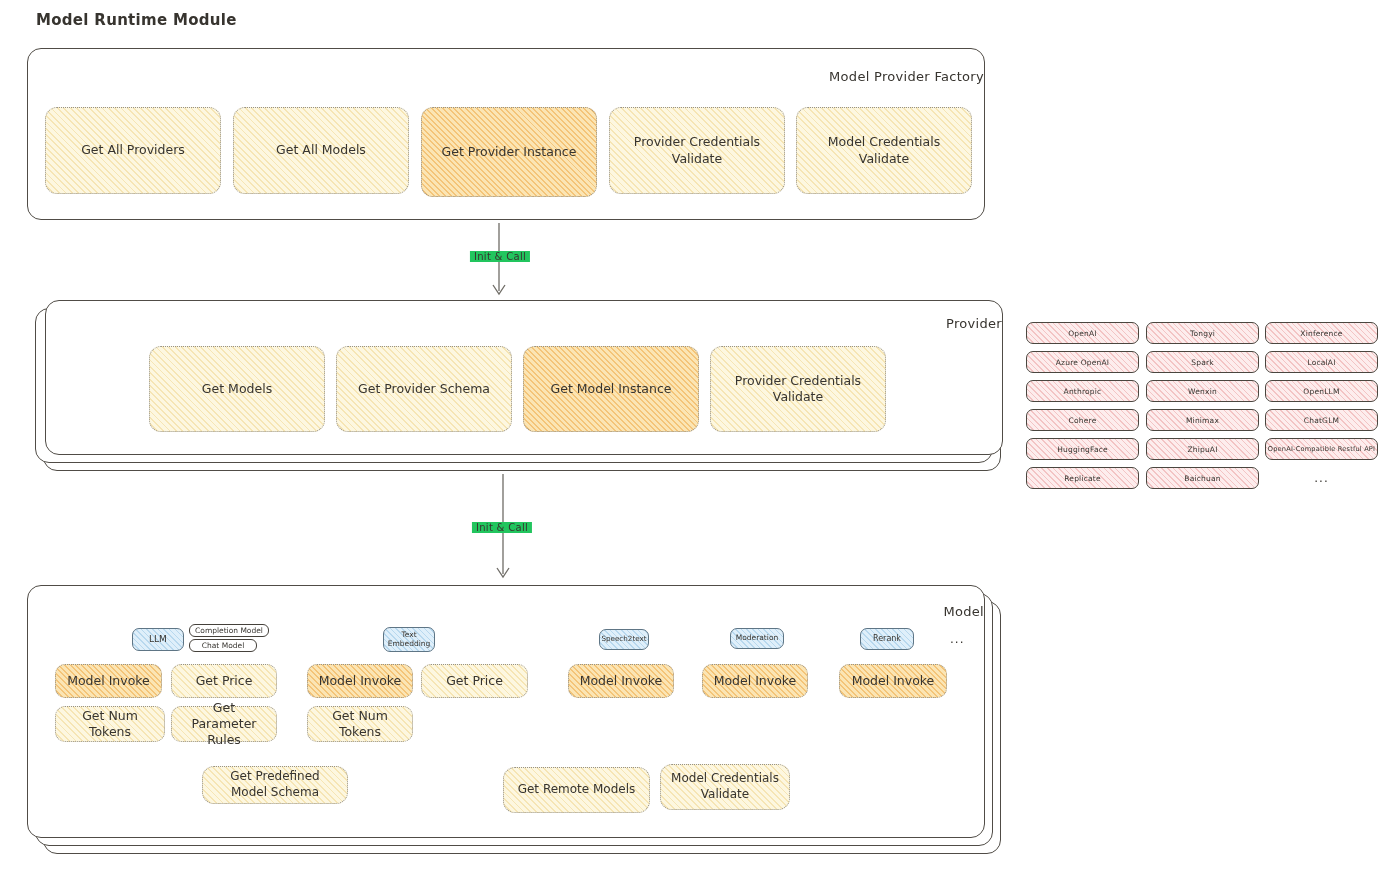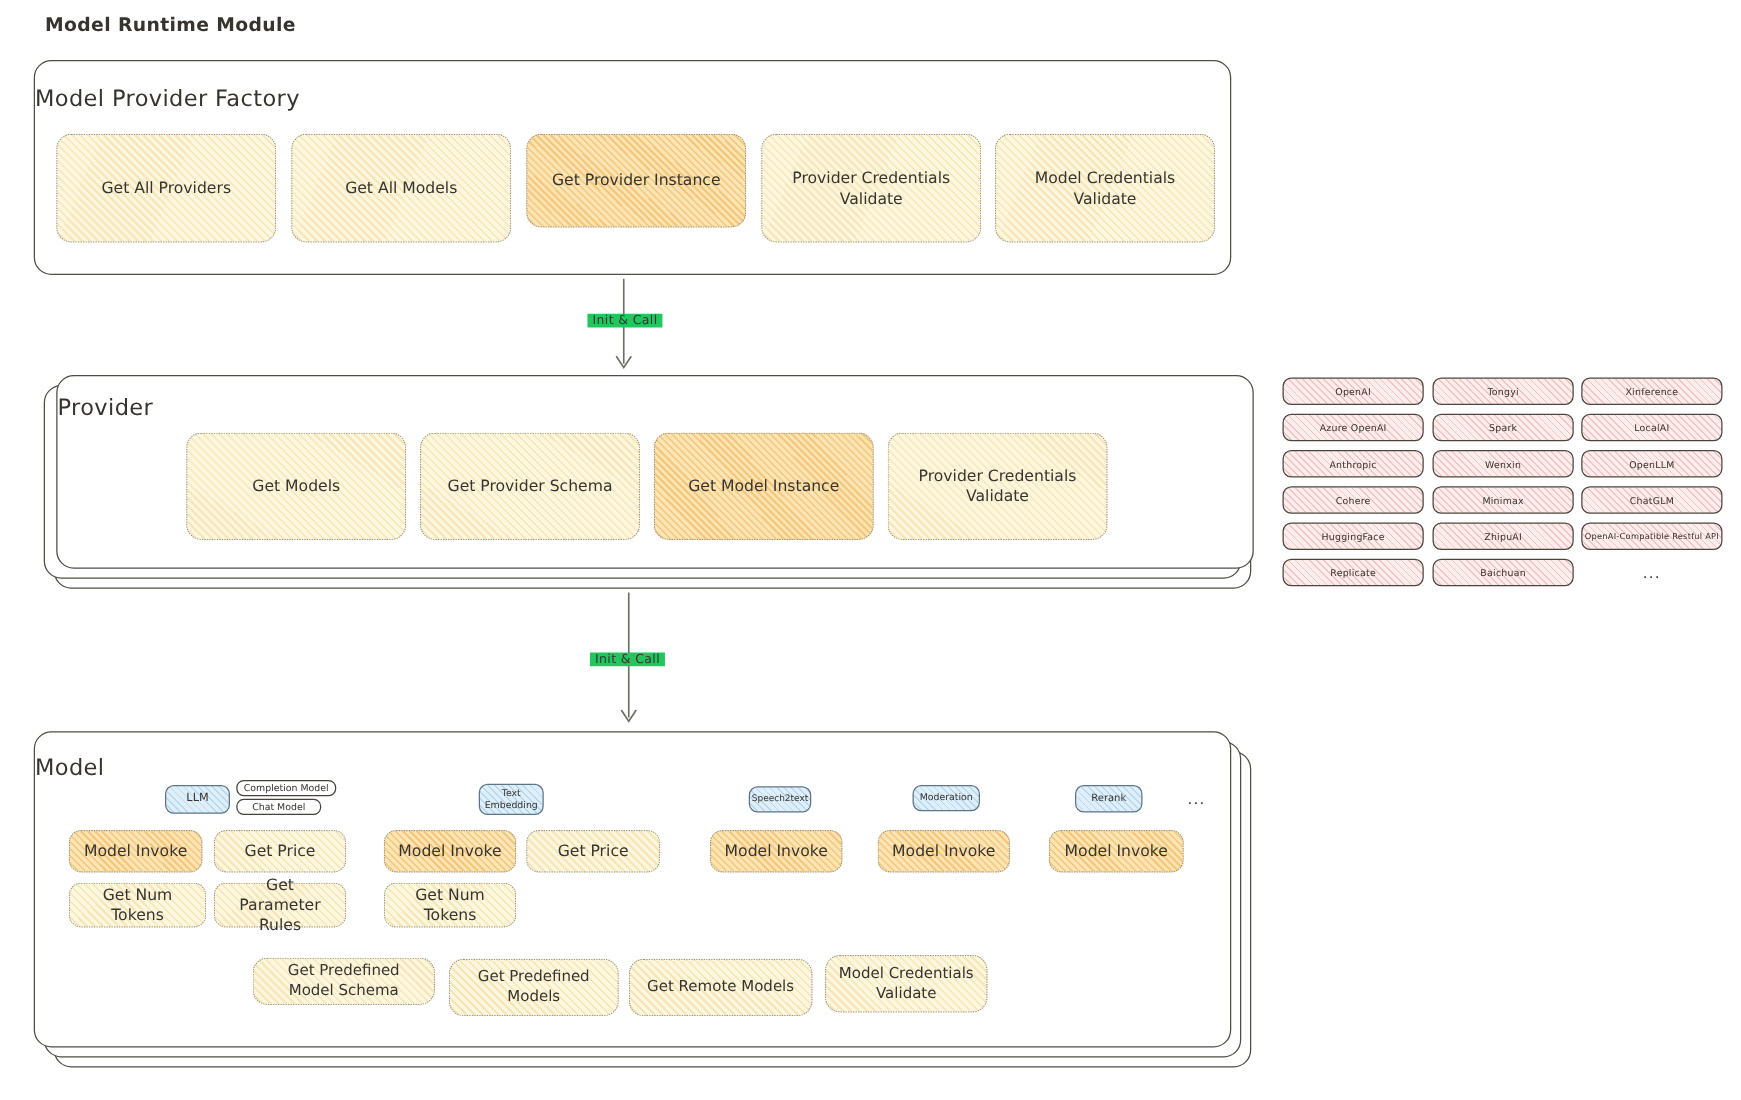--- a/index.html
+++ b/index.html
@@ -12,41 +12,41 @@
   *{margin:0;padding:0;box-sizing:border-box;}
   html,body{background:#fff;}
   body{font-family:"DejaVu Sans","Liberation Sans",sans-serif;color:var(--ink);}
   .canvas{position:relative;width:1393px;height:880px;background:#fff;overflow:hidden;}
 
   .page-title{position:absolute;left:36px;top:11px;font-size:15px;font-weight:bold;letter-spacing:.3px;}
 
   .card{position:absolute;background:#fff;border:1.4px solid var(--line-strong);border-radius:14px;}
   .layer{position:absolute;background:#fff;border:1.4px solid var(--line-strong);border-radius:14px;}
 
-  .card-title{position:absolute;left:0;right:0;text-align:left;font-size:18px;letter-spacing:.3px;}
+  .card-title{position:absolute;left:0;right:0;text-align:right;font-size:13px;letter-spacing:.3px;}
 
   .node{position:absolute;display:flex;align-items:center;justify-content:center;
         text-align:center;border:1.5px dotted var(--dotted);border-radius:12px;
         font-size:12.5px;line-height:1.3;padding:4px 8px;}
   .fill-yellow{background:
       repeating-linear-gradient(45deg,var(--yellow-hatch) 0 1.3px,transparent 1.3px 4.5px),
       var(--yellow-fill);}
   .fill-orange{background:
       repeating-linear-gradient(45deg,var(--orange-hatch) 0 1.4px,transparent 1.4px 4px),
       var(--orange-fill);}
   .fill-pink{background:
       repeating-linear-gradient(45deg,var(--pink-hatch) 0 1px,transparent 1px 4px),
       var(--pink-fill);}
   .fill-blue{background:
       repeating-linear-gradient(45deg,var(--blue-hatch) 0 1px,transparent 1px 4px),
       var(--blue-fill);}
 
   .func{border-radius:10px;font-size:12.5px;}
 
-  .pill-col{position:absolute;width:113px;}
+  .pill-col{position:absolute;width:113px;margin-top:20px;}
   .pill{width:113px;height:22px;margin-bottom:7px;display:flex;align-items:center;justify-content:center;
         border:1.3px solid #4A463F;border-radius:7px;font-size:7.5px;letter-spacing:.2px;}
   .pill-small{font-size:6.6px;}
   .pill-more{width:113px;height:22px;display:flex;align-items:center;justify-content:center;
         font-size:12px;letter-spacing:1px;}
 
   .tag{position:absolute;display:flex;align-items:center;justify-content:center;text-align:center;
        border:1.2px solid #5E7585;border-radius:7px;font-size:8px;line-height:1.15;padding:1px 2px;}
   .tag-plain{position:absolute;display:flex;align-items:center;justify-content:center;
        border:1.2px solid #45413B;border-radius:6px;background:#fff;font-size:7.5px;padding:0 3px;}
@@ -61,21 +61,21 @@
 <body>
 
 <div class="canvas">
 
   <div class="page-title">Model Runtime Module</div>
 
   <div class="card" style="left:27px;top:48px;width:958px;height:172px;">
     <div class="card-title" style="top:20px;">Model Provider Factory</div>
     <div class="node fill-yellow" style="left:205px;top:58px;width:176px;height:87px;">Get All Models</div>
     <div class="node fill-yellow" style="left:17px;top:58px;width:176px;height:87px;">Get All Providers</div>
-    <div class="node fill-orange" style="left:393px;top:58px;width:176px;height:75px;">Get Provider Instance</div>
+    <div class="node fill-orange" style="left:393px;top:58px;width:176px;height:90px;">Get Provider Instance</div>
     <div class="node fill-yellow" style="left:581px;top:58px;width:176px;height:87px;">Provider Credentials Validate</div>
     <div class="node fill-yellow" style="left:768px;top:58px;width:176px;height:87px;">Model Credentials Validate</div>
   </div>
 
   <svg class="arrow-svg" style="left:489px;top:223px;" width="20" height="76">
     <line x1="10" y1="0" x2="10" y2="68" stroke="#6F6C66" stroke-width="1.3"></line>
     <path d="M4,62 L10,71 L16,62" fill="none" stroke="#6F6C66" stroke-width="1.3"></path>
   </svg>
   <div class="arrow-label" style="left:500px;top:251px;">Init &amp; Call</div>
 
@@ -143,19 +143,18 @@
       <div class="node func fill-yellow" style="left:393px;top:78px;width:107px;height:34px;">Get Price</div>
       <div class="node func fill-orange" style="left:540px;top:78px;width:106px;height:34px;">Model Invoke</div>
       <div class="node func fill-orange" style="left:674px;top:78px;width:106px;height:34px;">Model Invoke</div>
       <div class="node func fill-orange" style="left:811px;top:78px;width:108px;height:34px;">Model Invoke</div>
 
       <div class="node func fill-yellow" style="left:27px;top:120px;width:110px;height:36px;">Get Num Tokens</div>
       <div class="node func fill-yellow" style="left:143px;top:120px;width:106px;height:36px;">Get Parameter Rules</div>
       <div class="node func fill-yellow" style="left:279px;top:120px;width:106px;height:36px;">Get Num Tokens</div>
 
       <div class="node fill-yellow" style="left:174px;top:180px;width:146px;height:38px;font-size:12px;">Get Predefined Model Schema</div>
-      <div class="node fill-yellow" style="left:331px;top:181px;width:136px;height:46px;font-size:12px;">Get Predefined Models</div>
       <div class="node fill-yellow" style="left:475px;top:181px;width:147px;height:46px;font-size:12px;">Get Remote Models</div>
       <div class="node fill-yellow" style="left:632px;top:178px;width:130px;height:46px;font-size:12px;">Model Credentials Validate</div>
     </div>
   </div>
 
 </div>
 
 </body></html>

